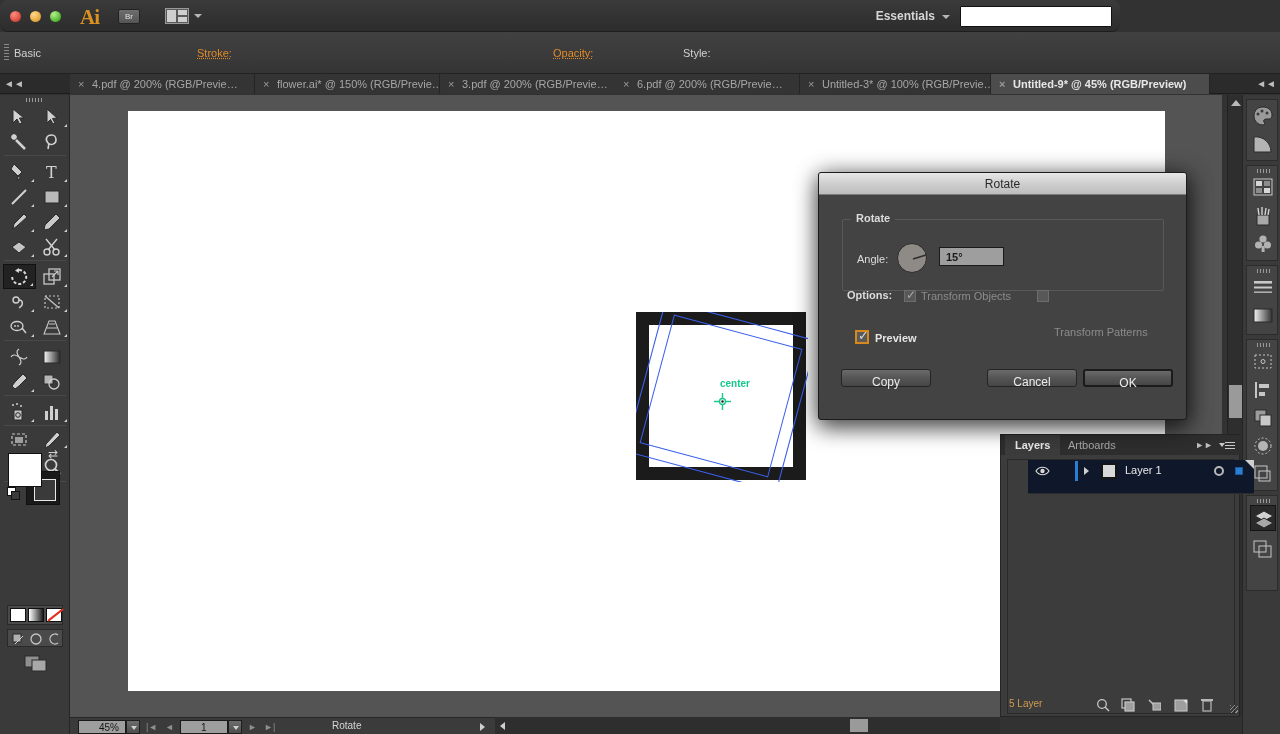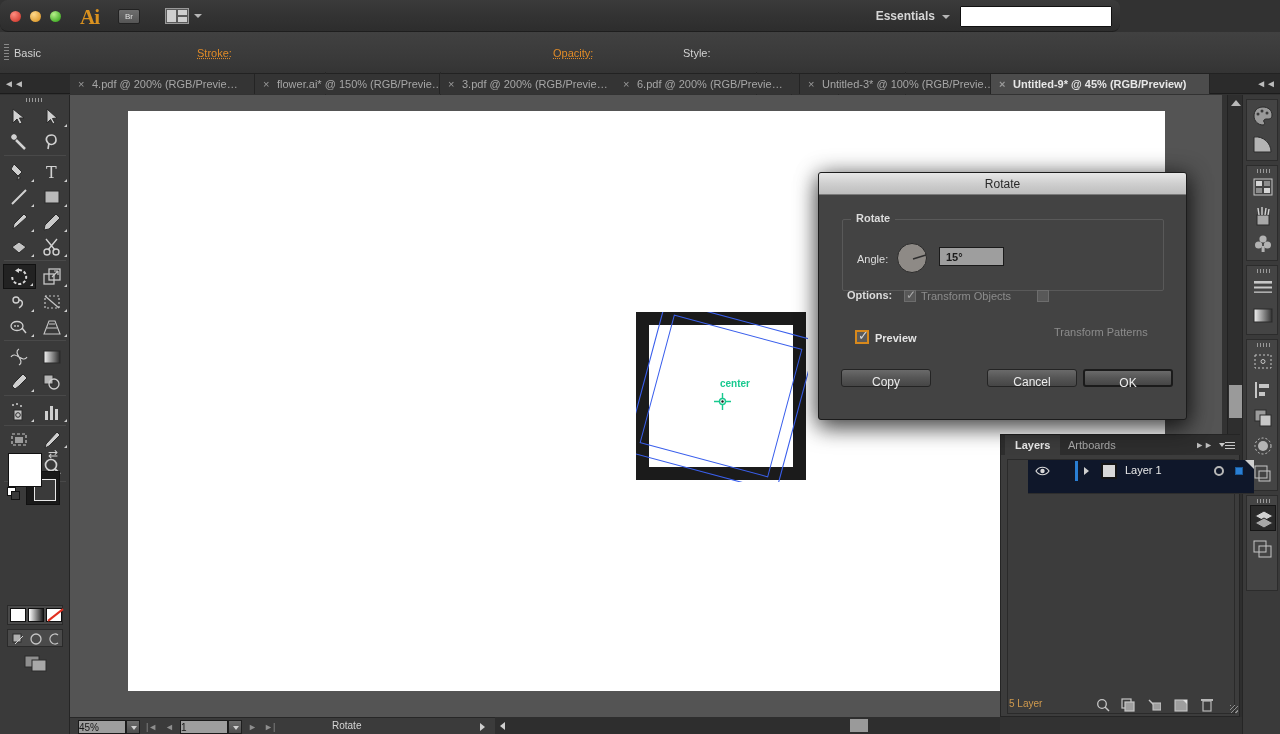--- a/index.html
+++ b/index.html
@@ -203,21 +203,21 @@
   #hscroll{ position:absolute; left:495px; top:717px; width:505px; height:17px;
     background:#2e2e2e; }
   #hscroll .thumb{ position:absolute; left:355px; top:2px; width:18px; height:13px; background:#9a9a9a; }
 
   
   #statusbar{
     position:absolute; left:70px; top:717px; width:425px; height:17px;
     background:#3b3b3b; border-top:1px solid #272727;
   }
   .sb-field{ position:absolute; top:2px; height:14px; background:#9e9e9e;
-    border:1px solid #1a1a1a; color:#161616; font-size:10px; line-height:13px; padding-left:0; }
+    border:1px solid #1a1a1a; color:#161616; font-size:10px; line-height:13px; padding-left:20px; }
   .sb-drop{ position:absolute; top:2px; width:14px; height:14px;
     background:linear-gradient(180deg,#6d6d6d,#4d4d4d); border:1px solid #1e1e1e; }
   .sb-drop::after{ content:""; position:absolute; left:4px; top:5px;
     width:0;height:0;border-left:3px solid transparent;border-right:3px solid transparent;border-top:4px solid #d0d0d0; }
   .sb-nav{ position:absolute; top:4px; font-size:9px; color:#8e8e8e; }
   #sb-status{ position:absolute; left:262px; top:2px; font-size:10px; color:#d6d6d6; }
   #sb-status-caret{ position:absolute; left:410px; top:5px; width:0;height:0;
     border-top:4px solid transparent;border-bottom:4px solid transparent;border-left:5px solid #cfcfcf; }
   #sb-left-caret{ position:absolute; left:500px; top:722px; width:0;height:0;
     border-top:4px solid transparent;border-bottom:4px solid transparent;border-right:5px solid #cfcfcf; }

